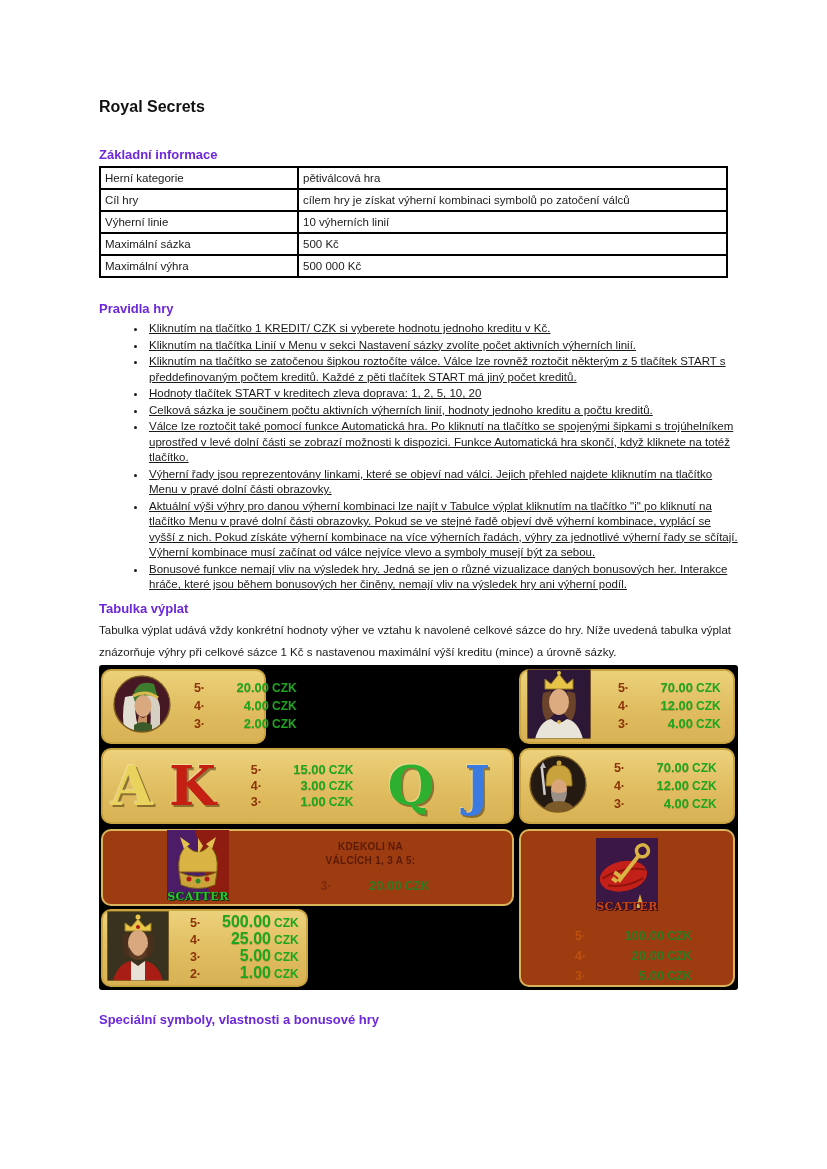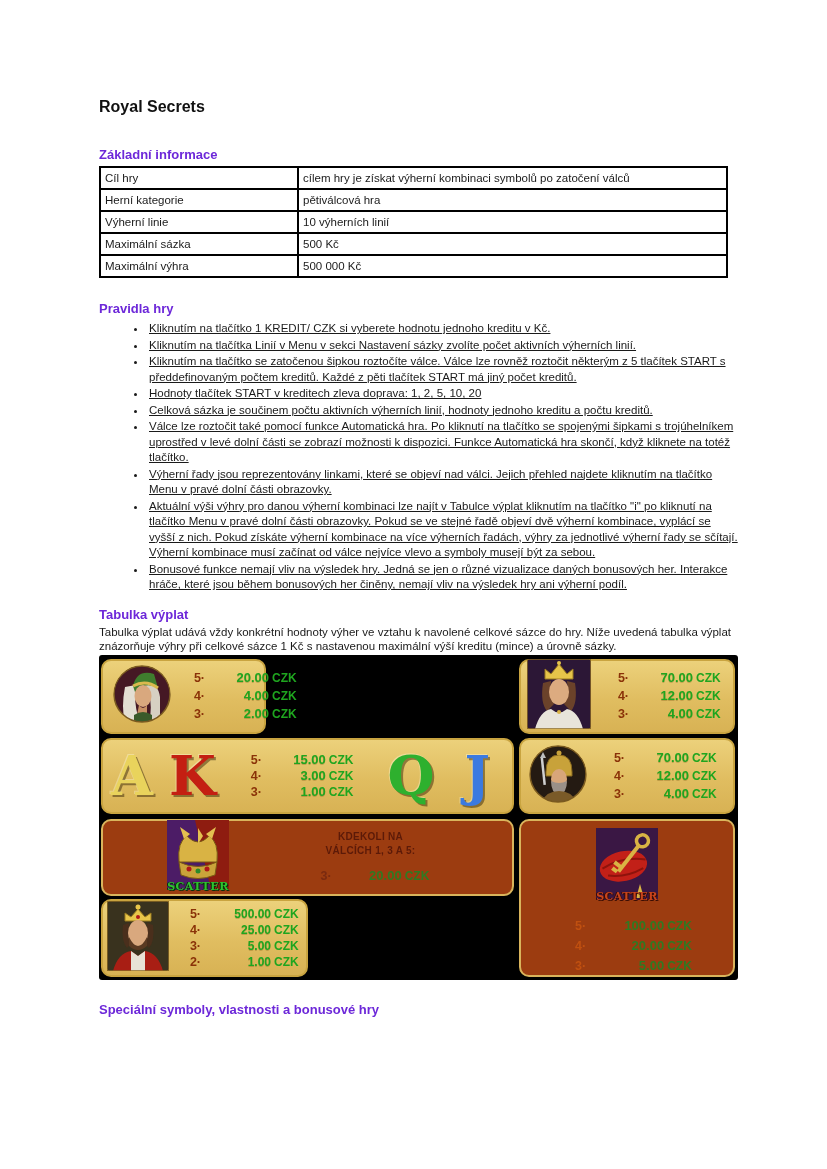--- a/index.html
+++ b/index.html
@@ -2,28 +2,28 @@
 <html><head>
 <meta charset="utf-8">
 <style>
   html,body{margin:0;padding:0;background:#ffffff;}
   body{width:827px;height:1169px;font-family:"Liberation Sans","DejaVu Sans",sans-serif;color:#1a1a1a;}
   .content{margin-left:99px;width:640px;padding-top:97px;}
   h1{font-size:16px;font-weight:bold;margin:0;line-height:19px;color:#111;}
   h2{font-size:13px;font-weight:bold;margin:0;line-height:16px;color:#6d28d9;}
   .h-basic{margin-top:31px;margin-bottom:3px;}
   .h-rules{margin-top:23px;}
-  .h-pay{margin-top:14px;}
+  .h-pay{margin-top:8px;}
   .h-special{margin-top:22px;}
   table.info{border-collapse:collapse;width:629px;table-layout:fixed;}
   table.info td{border:2px solid #000;font-size:11.5px;padding:2px 4px;height:16px;vertical-align:middle;}
   table.info td.lbl{width:188px;}
   ul.rules{margin:4px 0 4px 0;padding-left:48px;text-decoration:underline;}
   ul.rules li{font-size:11.5px;line-height:15.5px;margin:0 0 1px 0;padding-left:2px;}
-  p.intro{font-size:11.5px;line-height:14px;margin:2px 0 0 0;width:640px;}
+  p.intro{font-size:11.5px;line-height:22px;margin:2px 0 0 0;width:640px;}
   p.special{font-size:11.5px;line-height:15px;margin:3px 0 0 0;}
 
   
   .paytable{position:relative;width:639px;height:325px;background:#000;margin-top:2px;border-radius:3px;}
   .panel{position:absolute;border-radius:10px;box-sizing:border-box;display:flex;align-items:center;}
   .gold{background:linear-gradient(180deg,#ecd17b 0%,#e0bd60 55%,#d8b254 100%);border:2px solid #c9a440;}
   .rust{background:#9c3c10;border:2px solid #d9b45c;}
   .p-princess{left:2px;top:4px;width:165px;height:75px;}
   .p-queen{left:420px;top:4px;width:216px;height:75px;}
   .p-letters{left:2px;top:83px;width:413px;height:76px;}
@@ -42,21 +42,21 @@
   .round{border-radius:50%;overflow:hidden;}
   .p-princess .portrait{margin-left:10px;}
   .p-princess .rows{margin-left:14px;}
   .p-queen .portrait{margin-left:6px;}
   .p-queen .rows{margin-left:18px;}
   .p-soldier .portrait{margin-left:8px;}
   .p-soldier .rows{margin-left:18px;}
   .p-king .portrait{margin-left:4px;}
   .p-king .rows{margin-left:12px;}
   .p-king .prow{line-height:16px;}
-  .p-king .val{width:70px;font-size:12px;}
+  .p-king .val{width:70px;font-size:16px;}
 
   .letter{font-family:"DejaVu Serif","Liberation Serif",serif;font-weight:bold;font-size:54px;line-height:60px;
           text-shadow:2px 2px 0 rgba(40,25,0,.45), -1px -1px 0 rgba(255,255,230,.35);}
   .letter-a{color:#e9d35c;margin-left:8px;}
   .letter-k{color:#c41f12;margin-left:16px;}
   .letter-q{color:#2eb02e;margin-left:34px;}
   .letter-j{color:#3b7ae0;margin-left:30px;}
   .p-letters .rows{margin-left:26px;}
   .p-letters .prow{line-height:16px;}
 
@@ -85,26 +85,26 @@
 <body>
 
 <div class="content">
 
   <h1>Royal Secrets</h1>
 
   <h2 class="h-basic">Základní informace</h2>
   <table class="info">
     <tbody>
         <tr>
+      <td class="lbl">Herní kategorie</td>
+      <td>pětiválcová hra</td>
+    </tr>
+    <tr>
       <td class="lbl">Cíl hry</td>
       <td>cílem hry je získat výherní kombinaci symbolů po zatočení válců</td>
-    </tr>
-    <tr>
-      <td class="lbl">Herní kategorie</td>
-      <td>pětiválcová hra</td>
     </tr>
     <tr>
       <td class="lbl">Výherní linie</td>
       <td>10 výherních linií</td>
     </tr>
     <tr>
       <td class="lbl">Maximální sázka</td>
       <td>500 Kč</td>
     </tr>
     <tr>

